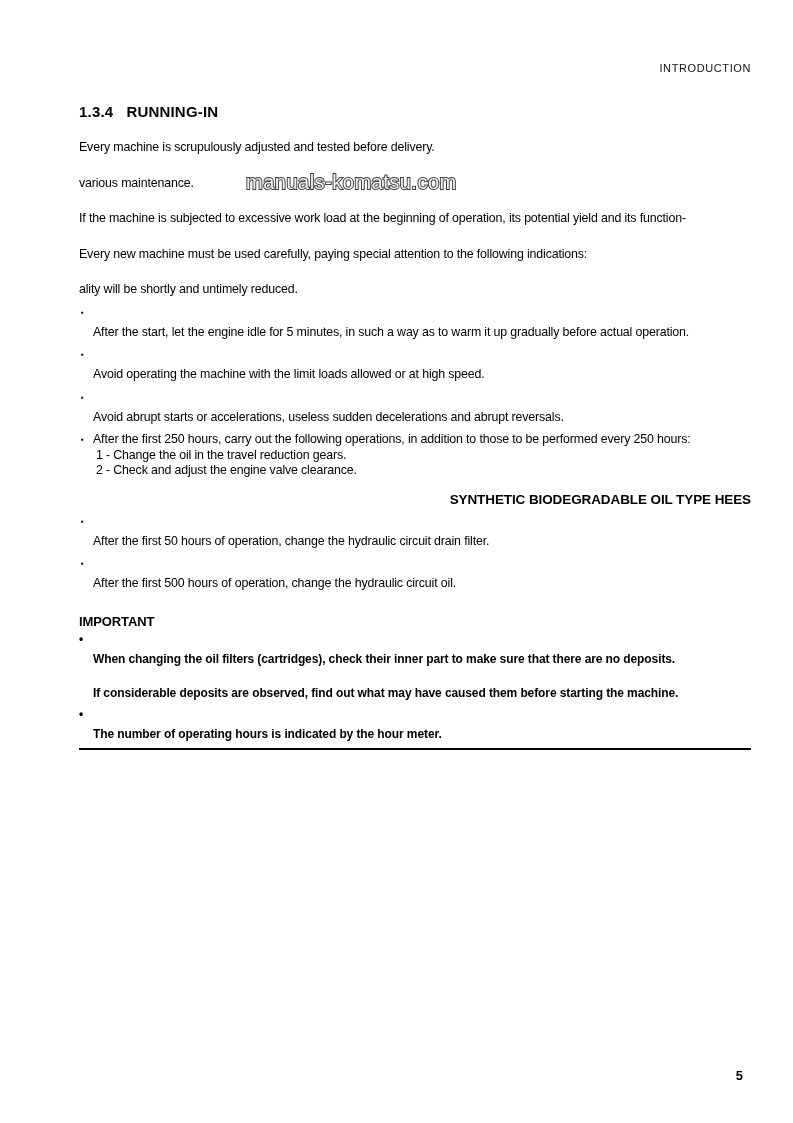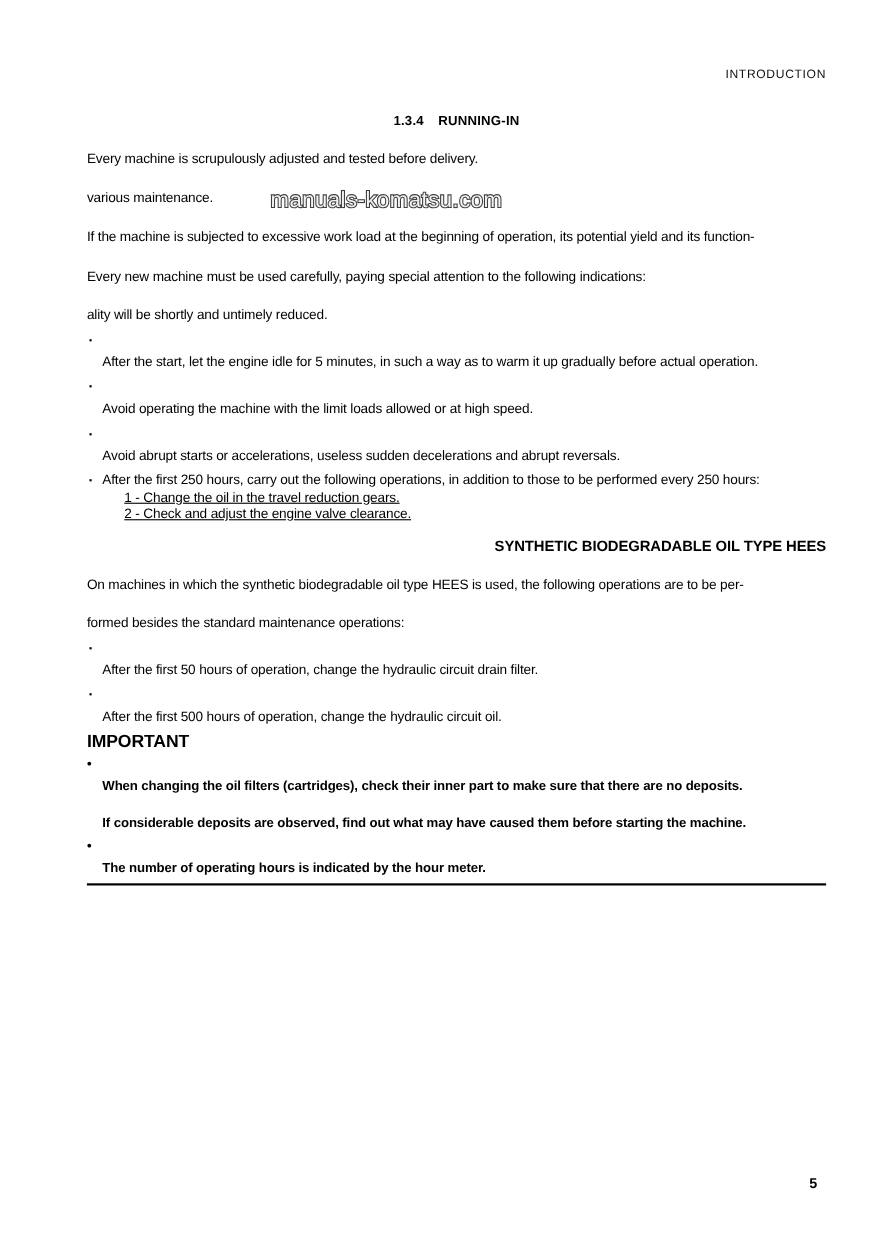--- a/index.html
+++ b/index.html
@@ -21,24 +21,23 @@
     padding-top: 62px;
   }
   .running-head {
     text-align: right;
     font-size: 11px;
     letter-spacing: 0.6px;
     color: #111;
   }
   h1.section-heading {
     margin-top: 29px;
-    font-size: 12px;
+    font-size: 15px;
     font-weight: bold;
     letter-spacing: 0.2px;
-    text-align: center;
   }
   h1.section-heading .sec-num { margin-right: 13px; }
   .body-text {
     font-size: 12.4px;
     line-height: 15.5px;
     letter-spacing: -0.15px;
   }
   .line { white-space: nowrap; margin-top: 20px; }
   .intro-block { margin-top: 13px; }
   ul.bullet-list {
@@ -50,33 +49,33 @@
     display: flex;
     align-items: flex-start;
   }
   .bullet-marker {
     flex: 0 0 14px;
     font-size: 8px;
     line-height: 15.5px;
     padding-left: 2px;
   }
   .li-body { flex: 1 1 auto; }
-  .sub-line { margin-left: 20px; white-space: nowrap; text-decoration: underline; }
+  .sub-line { margin-left: 3px; white-space: nowrap; }
   h2.subsection-heading {
     margin-top: 13px;
     font-size: 13.5px;
     font-weight: bold;
     letter-spacing: -0.1px;
     text-align: right;
   }
   .hees-para { margin-top: 9px; }
   ul.hees-list { margin-top: 2px; }
   h3.important-heading {
-    margin-top: 6px;
-    font-size: 16px;
+    margin-top: 22px;
+    font-size: 13px;
     font-weight: bold;
     letter-spacing: -0.1px;
   }
   ul.important-list { margin-top: -4px; }
   ul.important-list li { font-weight: bold; font-size: 12px; letter-spacing: -0.1px; }
   ul.important-list .bullet-marker { font-size: 12px; font-weight: bold; padding-left: 0; }
   hr.bottom-rule {
     border: none;
     border-top: 2.5px solid #000;
     margin-top: 7px;
@@ -143,24 +142,20 @@
         <span class="li-body">
           <span class="line">After the first 250 hours, carry out the following operations, in addition to those to be performed every 250 hours:</span>
           <div class="sub-line">1 - Change the oil in the travel reduction gears.</div>
           <div class="sub-line">2 - Check and adjust the engine valve clearance.</div>
         </span>
       </li>
     </ul>
 
     <h2 class="subsection-heading">SYNTHETIC BIODEGRADABLE OIL TYPE HEES</h2>
 
-    <div class="body-text hees-para">
-      <div class="line">On machines in which the synthetic biodegradable oil type HEES is used, the following operations are to be per-</div>
-      <div class="line">formed besides the standard maintenance operations:</div>
-    </div>
 
     <ul class="bullet-list hees-list body-text">
       <li>
         <span class="bullet-marker">▪</span>
         <span class="li-body line">After the first 50 hours of operation, change the hydraulic circuit drain filter.</span>
       </li>
       <li>
         <span class="bullet-marker">▪</span>
         <span class="li-body line">After the first 500 hours of operation, change the hydraulic circuit oil.</span>
       </li>

